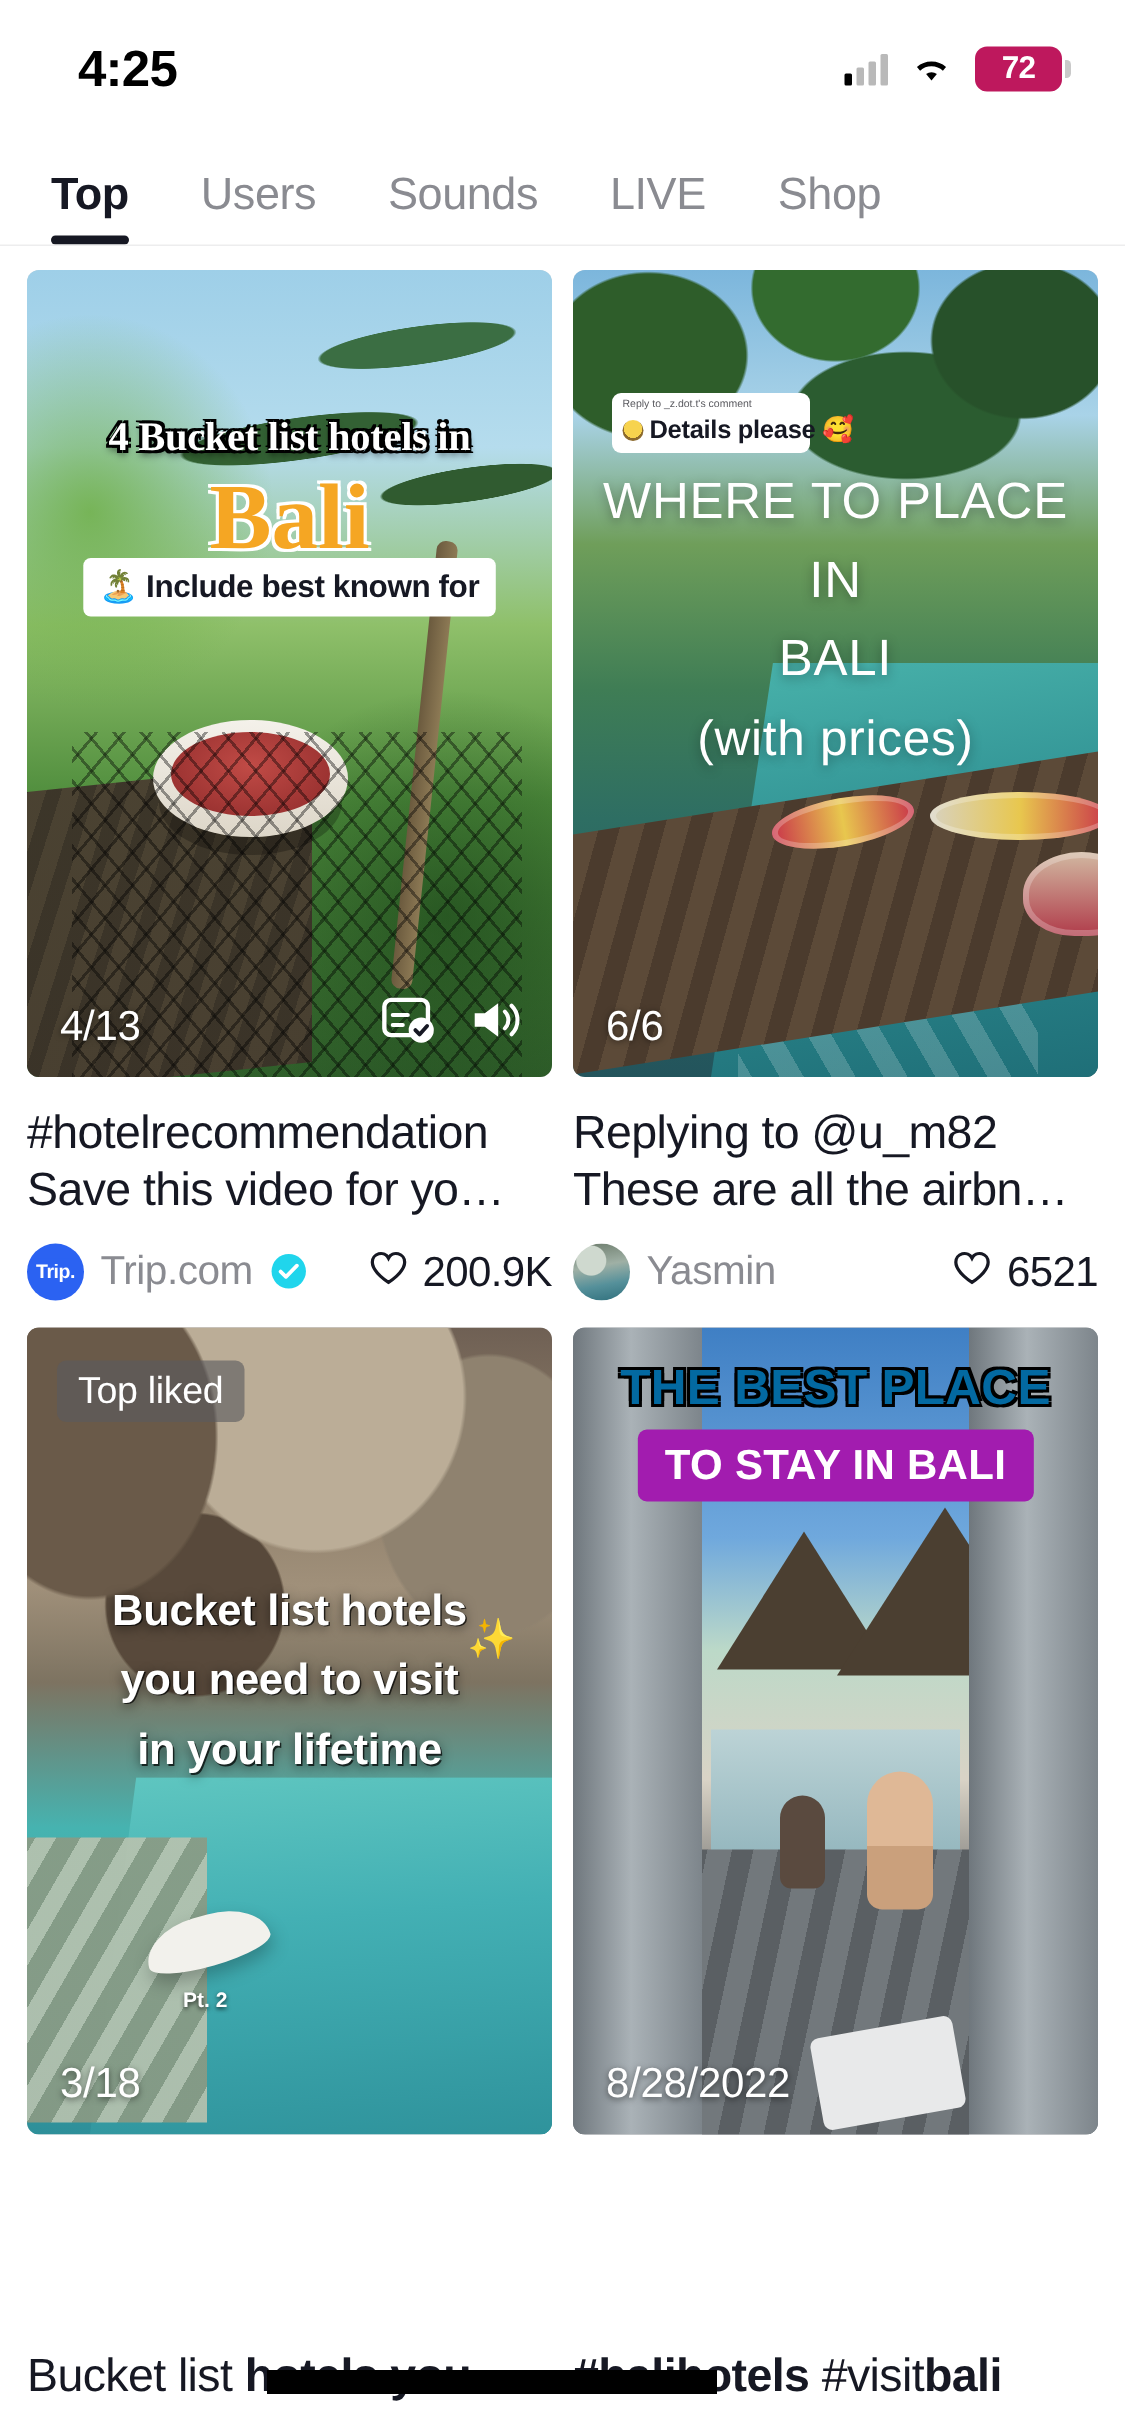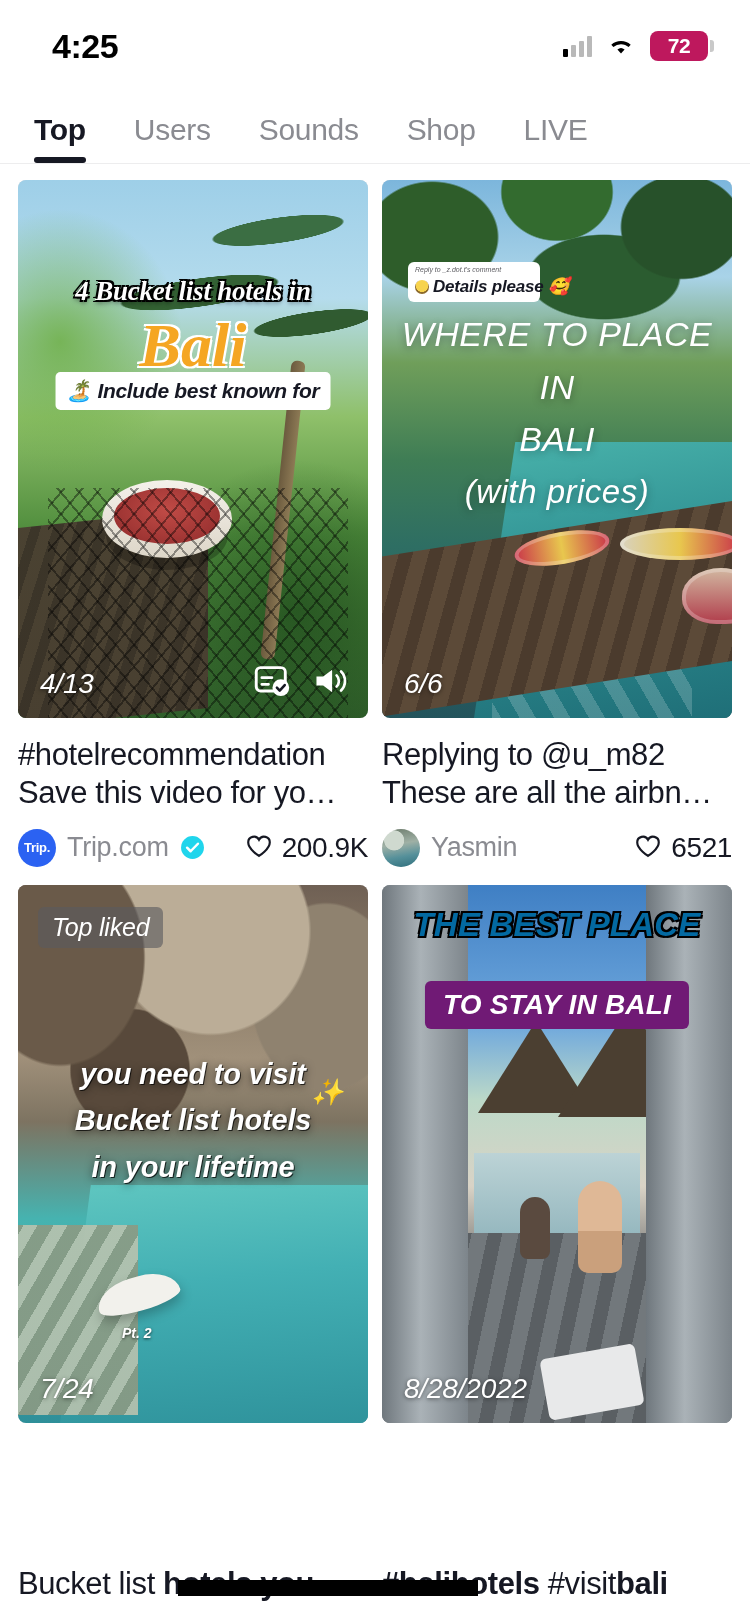--- a/index.html
+++ b/index.html
@@ -236,21 +236,21 @@
   .t4 .person2 {
     position:absolute; left:138px; top:312px; width:30px; height:62px;
     background:#5a4a3f; border-radius:16px 16px 8px 8px;
   }
   .t4 .pillow {
     position:absolute; right:92px; bottom:10px; width:96px; height:62px;
     background:#e8e9ea; transform:rotate(-10deg); border-radius:6px;
   }
 
   
-  .ov { position:absolute; inset:0; pointer-events:none;font-style:italic; }
+  .ov { position:absolute; inset:0; pointer-events:none; }
 
   .ov-title1 {
     position:absolute; top:96px; left:0; right:0; text-align:center;
     font-family:"Liberation Serif", serif; font-weight:700; font-size:27px; color:#fff;
     letter-spacing:-0.2px;
     text-shadow:2px 2px 0 #000,-2px 2px 0 #000,2px -2px 0 #000,-2px -2px 0 #000, 0 3px 5px rgba(0,0,0,.6);
   }
   .ov-bali {
     position:absolute; top:130px; left:0; right:0; text-align:center;
     font-family:"Liberation Serif", serif; font-weight:700; font-size:62px; color:#f5a623;
@@ -290,22 +290,22 @@
   .ov-sparkle { position:absolute; top:192px; right:24px; font-size:26px; }
   .ov-pt2 { position:absolute; left:104px; bottom:82px; color:#fff; font-size:14px;
     font-weight:700; text-shadow:0 1px 3px rgba(0,0,0,.7); }
 
   .ov-best {
     position:absolute; top:21px; left:0; right:0; text-align:center; color:#0369a1;
     font-size:33px; font-weight:700; letter-spacing:0.2px;
     text-shadow:2px 2px 0 #000,-2px 2px 0 #000,2px -2px 0 #000,-2px -2px 0 #000;
   }
   .ov-redchip {
-    position:absolute; top:96px; left:50%; transform:translateX(-50%);
-    background:#701a75; color:#fff; font-size:28px; font-weight:700;
+    position:absolute; top:68px; left:50%; transform:translateX(-50%);
+    background:#a21caf; color:#fff; font-size:28px; font-weight:700;
     padding:8px 18px; border-radius:6px; white-space:nowrap; letter-spacing:0.2px;
   }
 
   .ov-bl { position:absolute; left:22px; bottom:18px; color:#fff; font-size:28px;
     font-weight:500; text-shadow:0 1px 4px rgba(0,0,0,.55); letter-spacing:-0.2px; }
   .ov-br { position:absolute; right:18px; bottom:16px; display:flex; align-items:center; gap:20px; }
 
   
   .caption {
     margin-top:18px; font-size:31px; line-height:1.24; color:#161823;
@@ -361,22 +361,22 @@
         <span>72</span>
       </div>
     </div>
   </div>
 
 
   <div class="tabs">
     <div class="tab active">Top</div>
     <div class="tab">Users</div>
     <div class="tab">Sounds</div>
+    <div class="tab">LIVE</div>
     <div class="tab">Shop</div>
-    <div class="tab">LIVE</div>
   </div>
 
   <div class="grid">
 
     <div class="card">
       <div class="thumb t1">
         <div class="bg"></div>
         <div class="palm"></div>
         <div class="trunk"></div>
         <div class="deck"></div>
@@ -488,27 +488,27 @@
       <div class="thumb t3">
         <div class="bg"></div>
         <div class="cave"></div>
         <div class="water"></div>
         <div class="loungers"></div>
         <div class="boat"></div>
 
         <div class="ov">
           <div class="ov-toplike">Top liked</div>
           <div class="ov-bucket">
+            <div>Bucket list hotels</div>
             <div>you need to visit</div>
-            <div>Bucket list hotels</div>
             <div>in your lifetime</div>
           </div>
           <div class="ov-sparkle">✨</div>
           <div class="ov-pt2">Pt. 2</div>
-          <div class="ov-bl">7/24</div>
+          <div class="ov-bl">3/18</div>
         </div>
       </div>
     </div>
 
     <div class="card">
       <div class="thumb t4">
         <div class="bg"></div>
         <div class="scene"></div>
         <div class="roofA"></div>
         <div class="roofB"></div>

